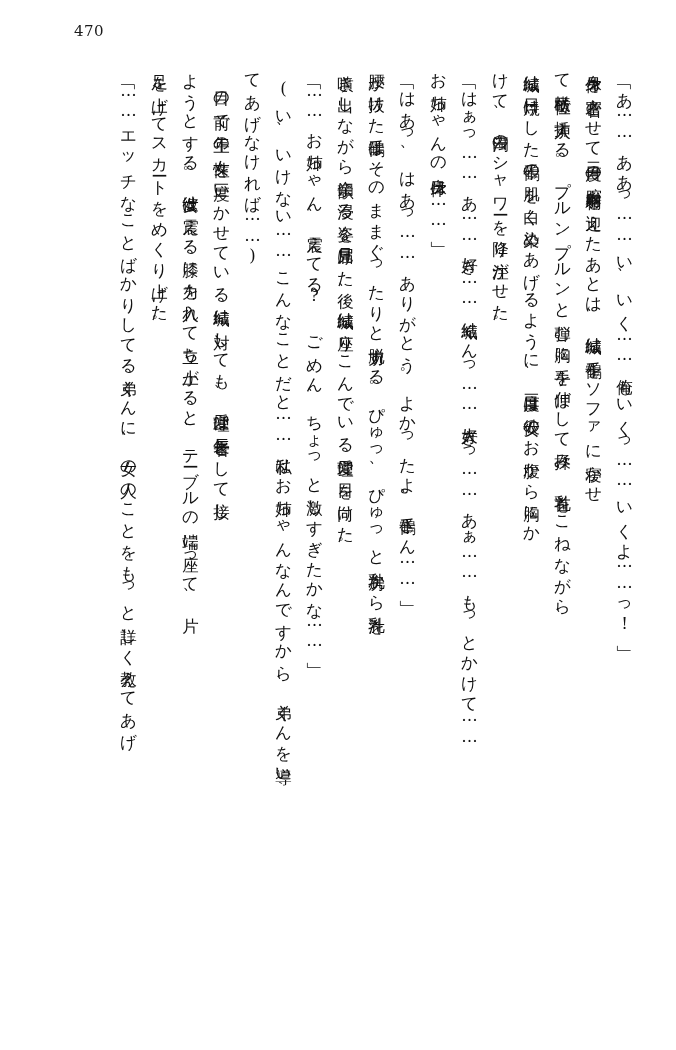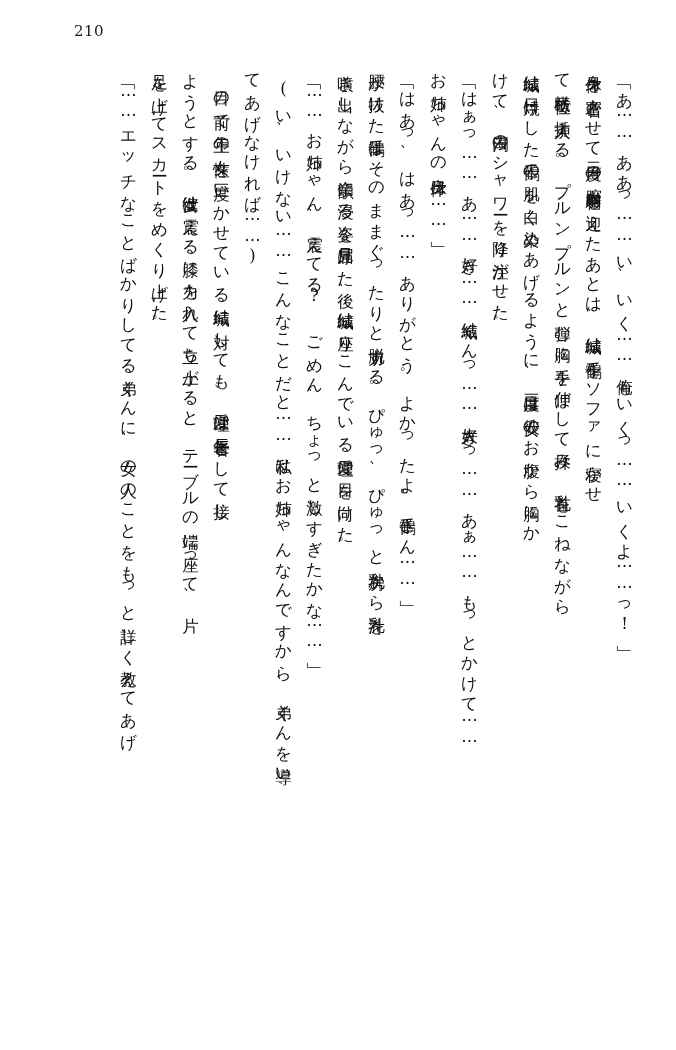--- a/index.html
+++ b/index.html
@@ -53,21 +53,21 @@
   }
   .line.indent {
     padding-top: 17px;
   }
 </style>
 </head>
 <body>
 
 <div class="page">
 
-  <div class="page-number">210</div>
+  <div class="page-number">470</div>
 
   <div class="body-text">
       <div class="line indent">「あ……ああっ……い、いく……俺もいくっ……いくよ……っ!」</div>
       <div class="line">身体を密着させて二度目の膣内射精を迎えたあとは、結城は千鶴をソファに寝かせ</div>
       <div class="line">て横臥位で挿入する。プルンプルンと弾む胸に手を伸ばして揉み、乳首をこねながら、</div>
       <div class="line">結城は日焼けした千鶴の肌を白く染めあげるように、三度目は彼女のお腹から胸にか</div>
       <div class="line">けて、白濁のシャワーを降り注がせた。</div>
       <div class="line indent">「はぁっ……あ……好き……結城くんっ……大好きっ……あぁ……もっとかけて……</div>
       <div class="line">お姉ちゃんの身体に……」</div>
       <div class="line indent">「はあっ、はあっ……ありがとう。よかったよ、千鶴さん……」</div>

